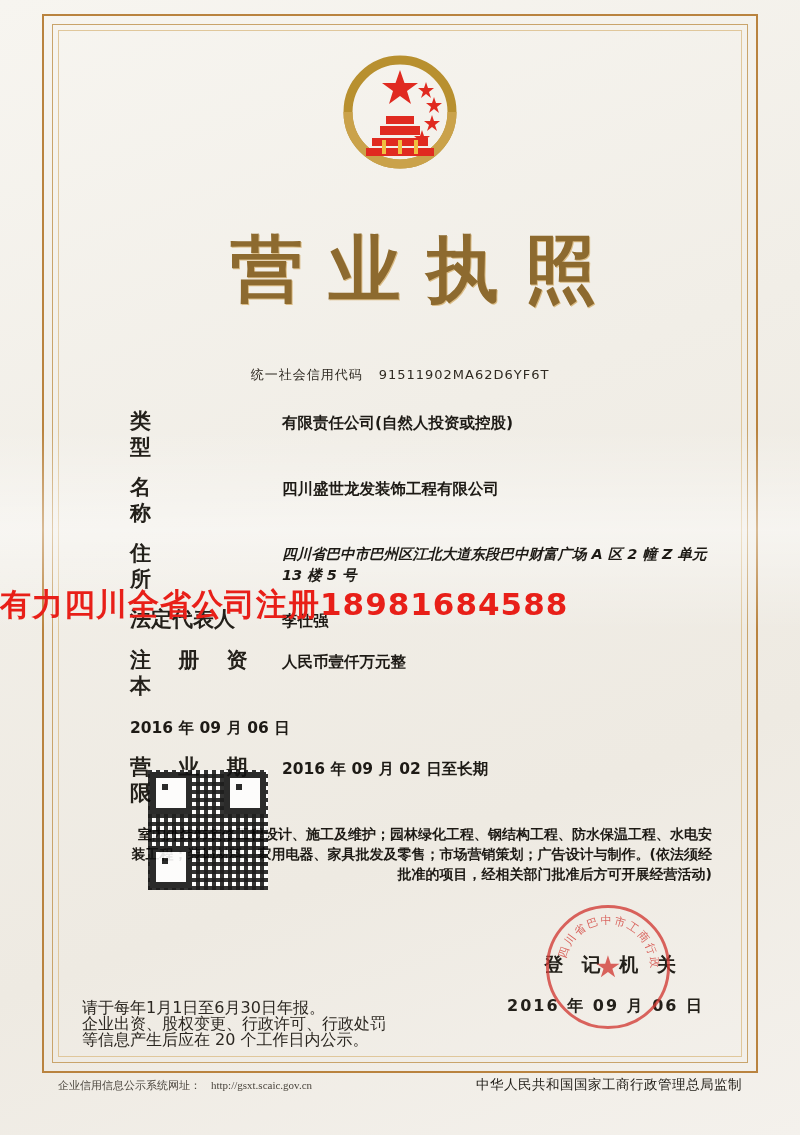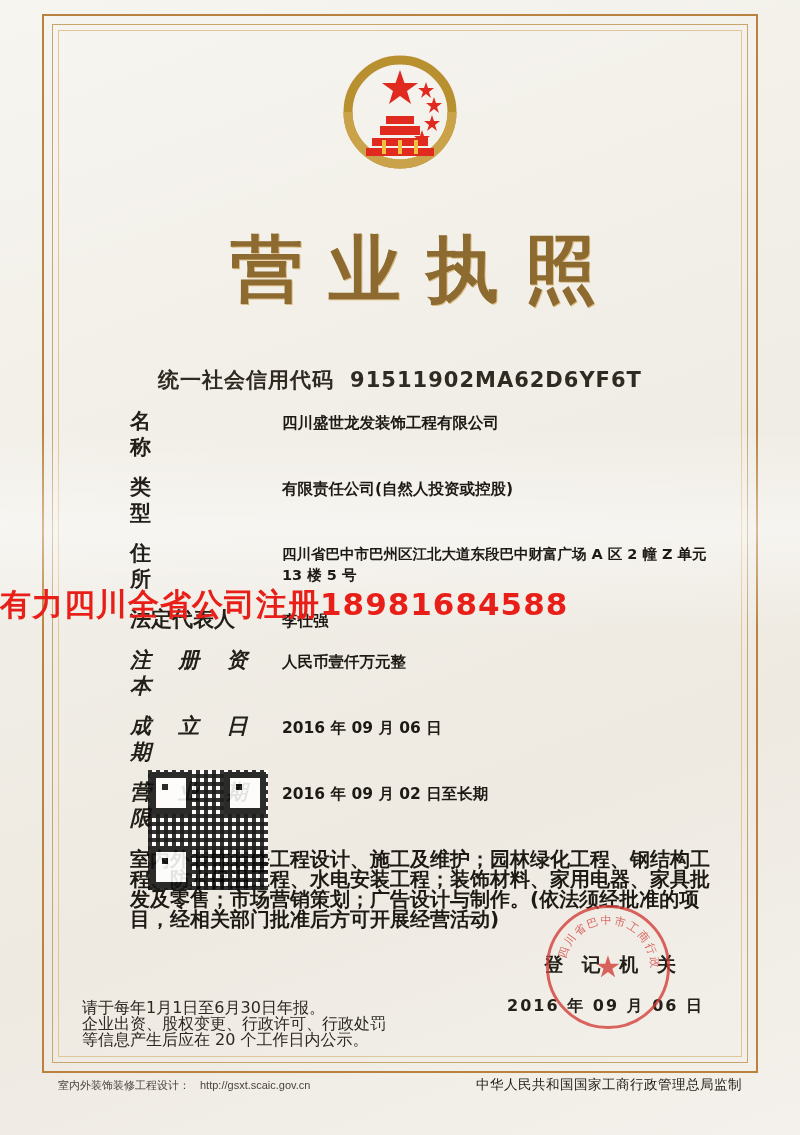--- a/index.html
+++ b/index.html
@@ -46,23 +46,23 @@
     font-weight:bold;
     letter-spacing:26px;
     color:#8d6a2f;
     text-indent:26px;
     text-shadow:1px 1px 0 #d9bb85;
     padding-left:27px;
   }
   .code-line{
     position:absolute;left:0;right:0;top:366px;
     text-align:center;
-    font-size:21px;
+    font-size:13px;
     color:#2f2a22;
-    font-weight:bold;
+    font-weight:normal;
     letter-spacing:1px;
   }
   .code-line .lbl{margin-right:16px;}
   .fields{
     position:absolute;left:130px;top:408px;right:88px;
   }
   .row{
     display:flex;
     align-items:flex-start;
     margin-bottom:14px;
@@ -70,31 +70,31 @@
   .row .label{
     width:152px;
     flex:0 0 152px;
     font-size:21px;
     font-weight:bold;
     color:#23201a;
     letter-spacing:0px;
     line-height:26px;
   }
   .row .label.sp2{letter-spacing:22px;}
-  .row .label.sp3{letter-spacing:10px;font-style:italic;}
+  .row .label.sp3{letter-spacing:10px;}
   .row .value{
     flex:1;
     font-size:15.5px;
     color:#1d1a15;
     line-height:23px;
     padding-top:4px;
     font-weight:bold;
   }
-  .row .value.small{font-size:14.5px;line-height:21px;font-weight:bold;}
-  .row.scope .value{font-size:20px;line-height:20px;}
+  .row .value.small{font-size:14.5px;line-height:21px;font-weight:bold;font-style:italic;}
+  .row.scope .value{font-size:14px;line-height:20px;text-align:right;}
   .qr{
     position:absolute;left:148px;top:770px;
     width:120px;height:120px;
     background:
       repeating-linear-gradient(90deg,#1a1a1a 0 4px,#fff 4px 8px),
       repeating-linear-gradient(0deg,#1a1a1a 0 4px,#fff 4px 8px);
     background-blend-mode:multiply;
     opacity:.88;
   }
   .qr .corner{
@@ -140,21 +140,21 @@
     font-size:16px;color:#23201a;font-weight:bold;letter-spacing:2px;
   }
   .notice{
     position:absolute;left:82px;top:1000px;
     font-size:16px;color:#2b2721;line-height:16px;
   }
   .footer-left{
     position:absolute;left:58px;top:1078px;
     font-size:11px;color:#4a453d;
   }
-  .footer-left .url{margin-left:10px;font-family:Liberation Sans, sans-serif;}
+  .footer-left .url{margin-left:10px;font-family:Liberation Serif, serif;}
   .footer-right{
     position:absolute;right:58px;top:1076px;
     font-size:13.5px;color:#23201a;letter-spacing:.5px;
   }
   .sheen{
     position:absolute;left:0;right:0;top:430px;height:200px;
     background:linear-gradient(180deg,rgba(255,255,255,0) 0%,rgba(255,255,255,.45) 50%,rgba(255,255,255,0) 100%);
     pointer-events:none;
   }
 </style>
@@ -196,46 +196,45 @@
 
   <div class="code-line">
     <span class="lbl">统一社会信用代码</span><span>91511902MA62D6YF6T</span>
   </div>
 
   <div class="sheen"></div>
 
   <div class="fields">
 
     <div class="row">
+      <div class="label sp2">类　　型</div>
+      <div class="value">有限责任公司(自然人投资或控股)</div>
+    </div>
+
+    <div class="row">
       <div class="label sp2">名　　称</div>
       <div class="value">四川盛世龙发装饰工程有限公司</div>
     </div>
 
     <div class="row">
-      <div class="label sp2">类　　型</div>
-      <div class="value">有限责任公司(自然人投资或控股)</div>
-    </div>
-
-    <div class="row">
       <div class="label sp2">住　　所</div>
       <div class="value small">四川省巴中市巴州区江北大道东段巴中财富广场 A 区 2 幢 Z 单元 13 楼 5 号</div>
     </div>
 
     <div class="row">
       <div class="label">法定代表人</div>
       <div class="value">李仕强</div>
     </div>
 
     <div class="row">
       <div class="label sp3">注 册 资 本</div>
       <div class="value">人民币壹仟万元整</div>
     </div>
 
     <div class="row">
-      <div class="label sp3">成 立 日 期</div>
       <div class="value">2016 年 09 月 06 日</div>
     </div>
 
     <div class="row">
       <div class="label sp3">营 业 期 限</div>
       <div class="value">2016 年 09 月 02 日至长期</div>
     </div>
 
     <div class="row scope">
       <div class="value">室内外装饰装修工程设计、施工及维护；园林绿化工程、钢结构工程、防水保温工程、水电安装工程；装饰材料、家用电器、家具批发及零售；市场营销策划；广告设计与制作。(依法须经批准的项目，经相关部门批准后方可开展经营活动)</div>
@@ -266,18 +265,18 @@
   <div class="reg-authority">登 记 机 关</div>
   <div class="reg-date">2016 年  09 月  06 日</div>
 
   <div class="notice">
     <div>请于每年1月1日至6月30日年报。</div>
     <div>企业出资、股权变更、行政许可、行政处罚</div>
     <div>等信息产生后应在 20 个工作日内公示。</div>
   </div>
 
   <div class="footer-left">
-    <span>室内外装饰装修工程设计：</span><span class="url">http://gsxt.scaic.gov.cn</span>
+    <span>企业信用信息公示系统网址：</span><span class="url">http://gsxt.scaic.gov.cn</span>
   </div>
 
   <div class="footer-right">中华人民共和国国家工商行政管理总局监制</div>
 
 </div>
 
 </body></html>

